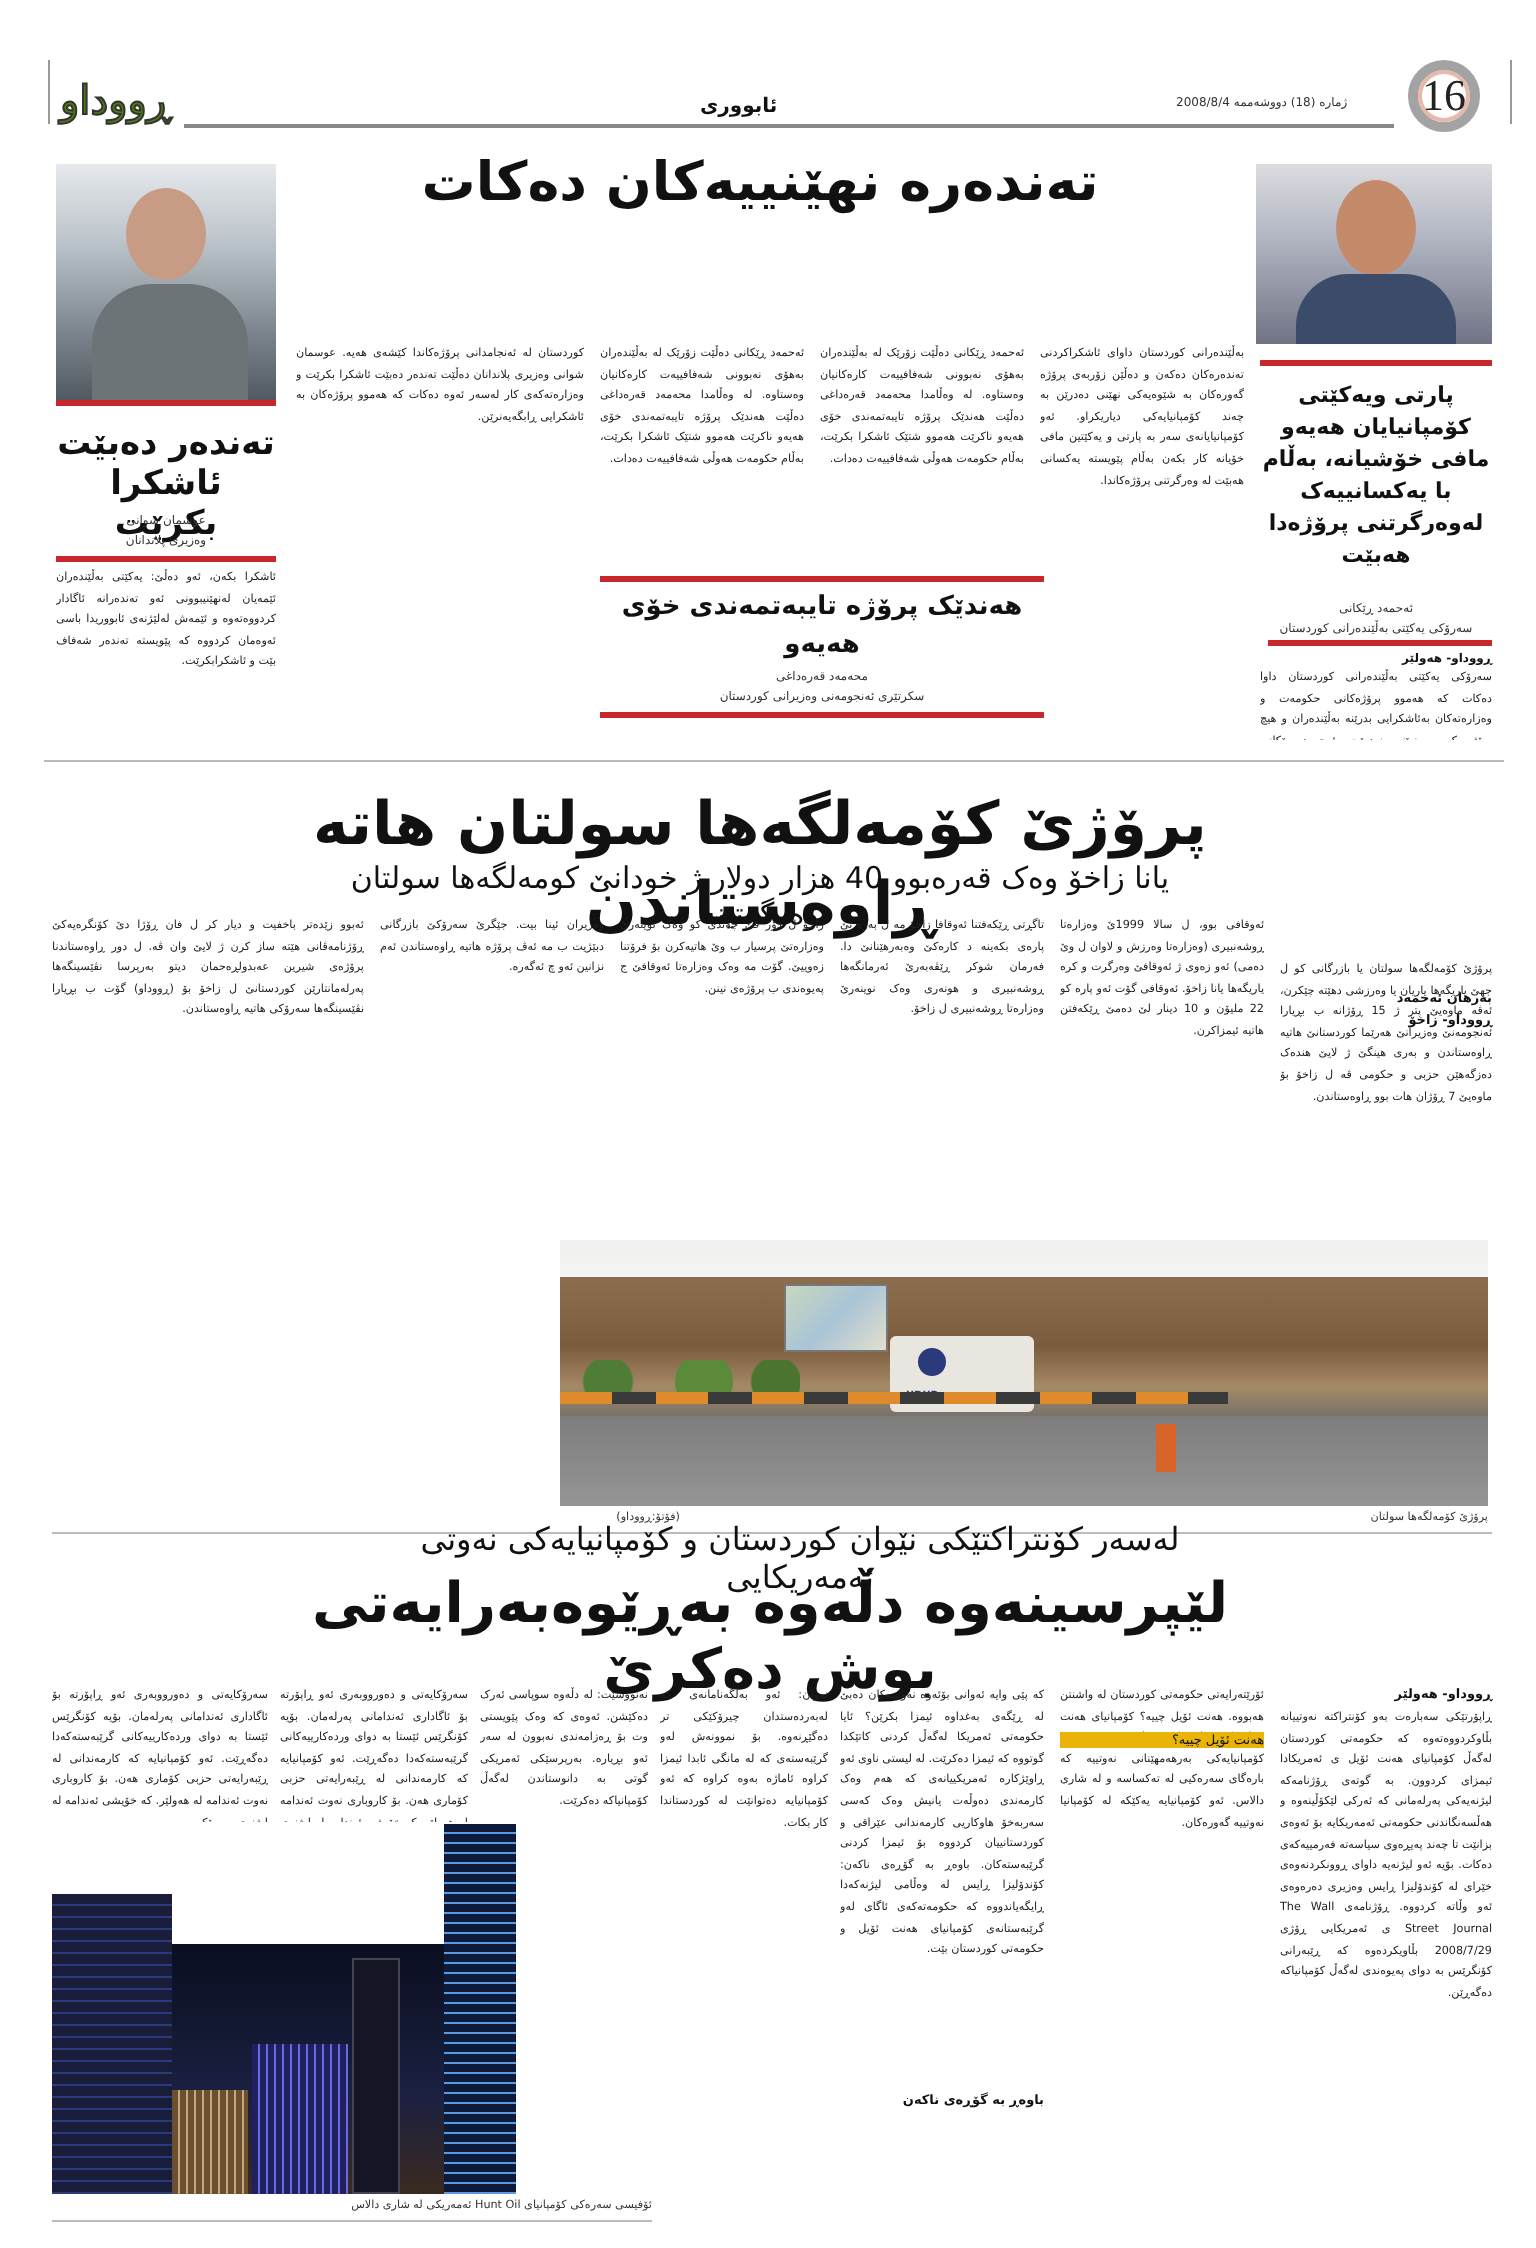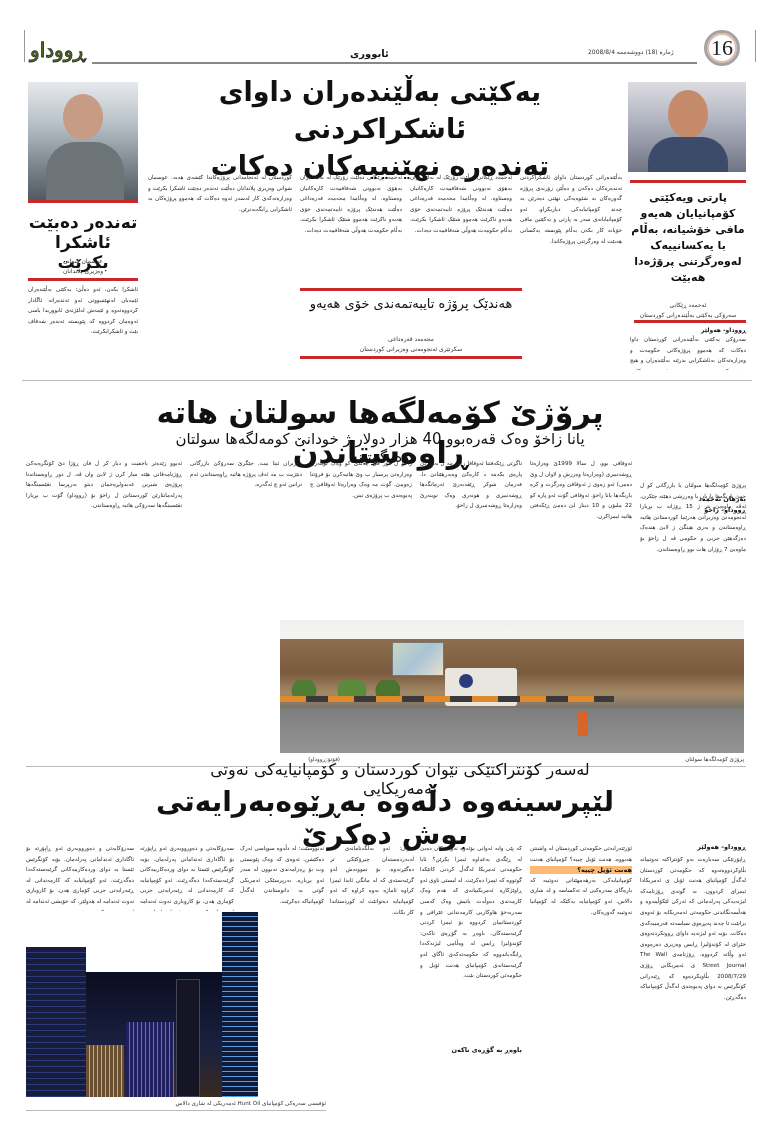--- a/index.html
+++ b/index.html
@@ -7,36 +7,36 @@
   body { position: relative; font-family: "DejaVu Sans", sans-serif; color: #111; }
   .abs { position: absolute; }
   .rtl { direction: rtl; text-align: right; }
   .vline-l { position: absolute; left: 24px; top: 30px; width: 1px; height: 32px; background: #999; }
   .vline-r { position: absolute; left: 755px; top: 30px; width: 1px; height: 32px; background: #999; }
   .logo { position: absolute; left: 30px; top: 38px; font-family: "DejaVu Serif", serif; font-size: 20px; color: #4d7c0f; -webkit-text-stroke: 1px #333; letter-spacing: -1px; }
   .header-rule { position: absolute; left: 92px; top: 62px; width: 500px; height: 2px; background: #888; }
   .header-rule2 { position: absolute; left: 592px; top: 62px; width: 105px; height: 2px; background: #888; }
   .section-name { position: absolute; left: 350px; top: 48px; font-size: 10px; font-weight: bold; }
   .issue-info { position: absolute; left: 588px; top: 48px; font-size: 6px; color: #333; white-space: nowrap; }
-  .page-circle { position: absolute; left: 704px; top: 30px; width: 36px; height: 36px; border-radius: 50%; border: 3px solid #a3a3a3; box-shadow: inset 0 0 0 2px #e8b9a8; display: flex; align-items: center; justify-content: center; font-family: "Liberation Serif", serif; font-size: 22px; color: #222; background: #fff; }
+  .page-circle { position: absolute; left: 704px; top: 30px; width: 36px; height: 36px; border-radius: 50%; border: 5px solid #a3a3a3; box-shadow: inset 0 0 0 2px #e8b9a8; display: flex; align-items: center; justify-content: center; font-family: "Liberation Serif", serif; font-size: 22px; color: #222; background: #fff; }
   .main-headline { position: absolute; left: 150px; top: 73px; width: 460px; font-size: 27px; font-weight: 900; line-height: 37px; text-align: center; direction: rtl; letter-spacing: -0.5px; }
   .photo { position: absolute; overflow: hidden; }
   .photo-man-l { left: 28px; top: 82px; width: 110px; height: 120px; background: linear-gradient(180deg,#e6e9ec 0%,#b8c0c7 35%,#7c858d 70%,#4f575e 100%); }
   .photo-man-l::before { content: ""; position: absolute; left: 35px; top: 12px; width: 40px; height: 46px; border-radius: 50%; background: #c79b84; }
   .photo-man-l::after { content: ""; position: absolute; left: 18px; top: 60px; width: 78px; height: 70px; border-radius: 30px 30px 0 0; background: #6d7478; }
   .photo-man-r { left: 628px; top: 82px; width: 118px; height: 90px; background: linear-gradient(180deg,#dcdce0 0%,#b3b7c4 40%,#6f7384 100%); }
   .photo-man-r::before { content: ""; position: absolute; left: 40px; top: 8px; width: 40px; height: 48px; border-radius: 50%; background: #c58a6a; }
   .photo-man-r::after { content: ""; position: absolute; left: 20px; top: 55px; width: 80px; height: 60px; border-radius: 26px 26px 0 0; background: #3d4b6b; }
   .red-bar { position: absolute; height: 3px; background: #c8282c; }
   .pull-quote { position: absolute; font-weight: bold; direction: rtl; text-align: center; }
   .byline { position: absolute; font-size: 6px; color: #333; direction: rtl; text-align: center; line-height: 10px; }
   .col-text { position: absolute; direction: rtl; text-align: justify; font-size: 5.6px; line-height: 10.6px; color: #222; overflow: hidden; }
   .col-text p { margin-bottom: 0; }
   .hr { position: absolute; height: 1px; background: #bbb; }
-  .sub-head { position: absolute; font-weight: normal; direction: rtl; text-align: center; }
+  .sub-head { position: absolute; font-weight: bold; direction: rtl; text-align: center; }
   .headline2 { position: absolute; left: 150px; top: 393px; width: 460px; font-size: 30px; font-weight: 900; text-align: center; direction: rtl; line-height: 40px; }
   .subhead2 { position: absolute; left: 150px; top: 430px; width: 460px; font-size: 15px; text-align: center; direction: rtl; }
   .site-photo { position: absolute; left: 280px; top: 620px; width: 464px; height: 133px; overflow: hidden; background: linear-gradient(180deg,#f0f0f0 0%,#f4f4f2 14%,#8c6e4e 14%,#7b5b3d 40%,#a58a67 55%,#6a6a6a 70%,#858585 100%); }
   .site-photo .road { position: absolute; left: 0; bottom: 0; width: 100%; height: 45px; background: linear-gradient(180deg,#7d7d7d,#959595); }
   .site-photo .curb { position: absolute; left: 0; top: 76px; width: 72%; height: 6px; background: repeating-linear-gradient(90deg,#e08b2b 0 26px,#3a3a3a 26px 48px); }
   .site-photo .bushes { position: absolute; left: 0; top: 60px; width: 120px; height: 18px; background: radial-gradient(circle at 20% 60%,#4f7d35 0 12px,transparent 13px), radial-gradient(circle at 60% 60%,#5a8a3a 0 14px,transparent 15px), radial-gradient(circle at 90% 60%,#4a7430 0 12px,transparent 13px); }
   .site-photo .sign { position: absolute; left: 165px; top: 48px; width: 72px; height: 38px; background: #e9e6e0; border-radius: 3px; }
   .site-photo .sign::after { content: ""; position: absolute; left: 14px; top: 6px; width: 14px; height: 14px; border-radius: 50%; background: #2a3a7a; }
   .site-photo .billboard { position: absolute; left: 112px; top: 22px; width: 52px; height: 34px; background: linear-gradient(135deg,#c9d7c0,#a9c4d6 50%,#e4dfcf); border: 1px solid #777; }
   .site-photo .post { position: absolute; left: 298px; top: 92px; width: 10px; height: 24px; background: #d8642a; }
@@ -60,21 +60,20 @@
 <div class="header-rule"></div>
 <div class="header-rule2"></div>
 <div class="section-name">ئابووری</div>
 <div class="issue-info rtl">ژمارە (18) دووشەممە 2008/8/4</div>
 <div class="page-circle">
     <span>16</span>
   </div>
 <div class="vline-r"></div>
 
 <div class="main-headline">
-  <div>یەکێتی بەڵێندەران داوای ئاشکراکردنی</div>
   <div>تەندەرە نهێنییەکان دەکات</div>
 </div>
 
 <div class="photo photo-man-l"></div>
 <div class="red-bar" style="left:28px; top:200px; width:110px;"></div>
 <div class="pull-quote" style="left:28px; top:212px; width:110px; font-size:17px; line-height:20px;">
   <div>تەندەر دەبێت</div>
   <div>ئاشکرا بکرێت</div>
 </div>
 <div class="byline" style="left:28px; top:256px; width:110px;">
@@ -168,21 +167,21 @@
 <div class="headline3-small">لەسەر کۆنتراکتێکی نێوان کوردستان و کۆمپانیایەکی نەوتی ئەمەریکایی</div>
 <div class="headline3">لێپرسینەوە دڵەوە بەڕێوەبەرایەتی بوش دەکرێ</div>
 
 <div class="abs rtl" style="left:640px; top:843px; width:106px; font-size:6.5px; font-weight:bold;">ڕووداو- هەولێر</div>
 <div class="col-text" style="left:640px; top:854px; width:106px; height:250px;">
     <p>ڕاپۆرتێکی سەبارەت بەو کۆنتراکتە نەوتییانە بڵاوکردووەتەوە کە حکومەتی کوردستان لەگەڵ کۆمپانیای هەنت ئۆیل ی ئەمریکادا ئیمزای کردوون. بە گوتەی ڕۆژنامەکە لیژنەیەکی پەرلەمانی کە ئەرکی لێکۆڵینەوە و هەڵسەنگاندنی حکومەتی ئەمەریکایە بۆ ئەوەی بزانێت تا چەند پەیڕەوی سیاسەتە فەرمییەکەی دەکات. بۆیە ئەو لیژنەیە داوای ڕوونکردنەوەی خێرای لە کۆندۆلیزا ڕایس وەزیری دەرەوەی ئەو وڵاتە کردووە. ڕۆژنامەی The Wall Street Journal ی ئەمریکایی ڕۆژی 2008/7/29 بڵاویکردەوە کە ڕێبەرانی کۆنگرێس بە دوای پەیوەندی لەگەڵ کۆمپانیاکە دەگەڕێن.</p>
   </div>
 <div class="col-text" style="left:530px; top:843px; width:102px; height:260px;">
     <p>ئۆرێتەرایەتی حکومەتی کوردستان لە واشنتن هەبووە. هەنت ئۆیل چییە؟ کۆمپانیای هەنت ئۆیل کە خاوەنەکەی ناوی ڕەی هەنتە کۆمپانیایەکی بەرهەمهێنانی نەوتییە کە بارەگای سەرەکیی لە تەکساسە و لە شاری دالاس. ئەو کۆمپانیایە یەکێکە لە کۆمپانیا نەوتییە گەورەکان.</p>
   </div>
-<div class="abs rtl" style="left:530px; top:866px; width:102px; font-size:6.5px; font-weight:bold; background:#fdba74;">هەنت ئۆیل چییە؟</div>
+<div class="abs rtl" style="left:530px; top:866px; width:102px; font-size:6.5px; font-weight:normal; background:#eab308;">هەنت ئۆیل چییە؟</div>
 <div class="col-text" style="left:420px; top:843px; width:102px; height:260px;">
     <p>کە پێی وایە ئەوانی بۆئەوە نەوتییەکان دەبێ لە ڕێگەی بەغداوە ئیمزا بکرێن؟ ئایا حکومەتی ئەمریکا لەگەڵ کردنی کاتێکدا گوتووە کە ئیمزا دەکرێت. لە لیستی ناوی ئەو ڕاوێژکارە ئەمریکییانەی کە هەم وەک کارمەندی دەوڵەت یانیش وەک کەسی سەربەخۆ هاوکاریی کارمەندانی عێراقی و کوردستانییان کردووە بۆ ئیمزا کردنی گرێبەستەکان. باوەڕ بە گۆڕەی ناکەن: کۆندۆلیزا ڕایس لە وەڵامی لیژنەکەدا ڕایگەیاندووە کە حکومەتەکەی ئاگای لەو گرێبەستانەی کۆمپانیای هەنت ئۆیل و حکومەتی کوردستان بێت.</p>
   </div>
 <div class="abs rtl" style="left:420px; top:1046px; width:102px; font-size:6.5px; font-weight:bold; background:#fff;">باوەڕ بە گۆڕەی ناکەن</div>
 <div class="col-text" style="left:330px; top:843px; width:84px; height:140px;">
     <p>نەوان: ئەو بەڵگەنامانەی کە لەبەردەستدان چیرۆکێکی تر دەگێڕنەوە. بۆ نموونەش لەو گرێبەستەی کە لە مانگی ئابدا ئیمزا کراوە ئاماژە بەوە کراوە کە ئەو کۆمپانیایە دەتوانێت لە کوردستاندا کار بکات.</p>
   </div>
 <div class="col-text" style="left:240px; top:843px; width:84px; height:68px;">
     <p>نەنووسێت: لە دڵەوە سوپاسی ئەرک دەکێشن. ئەوەی کە وەک پێویستی وت بۆ ڕەزامەندی نەبوون لە سەر ئەو بڕیارە. بەرپرسێکی ئەمریکی گوتی بە دانوستاندن لەگەڵ کۆمپانیاکە دەکرێت.</p>
   </div>

